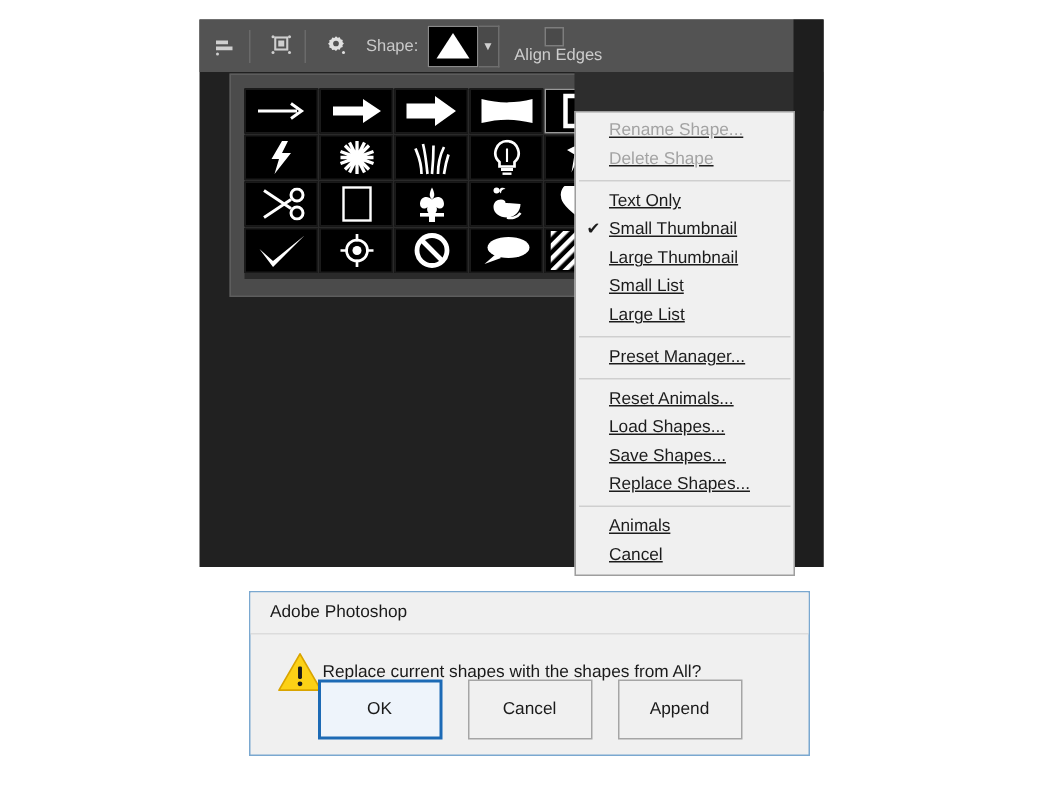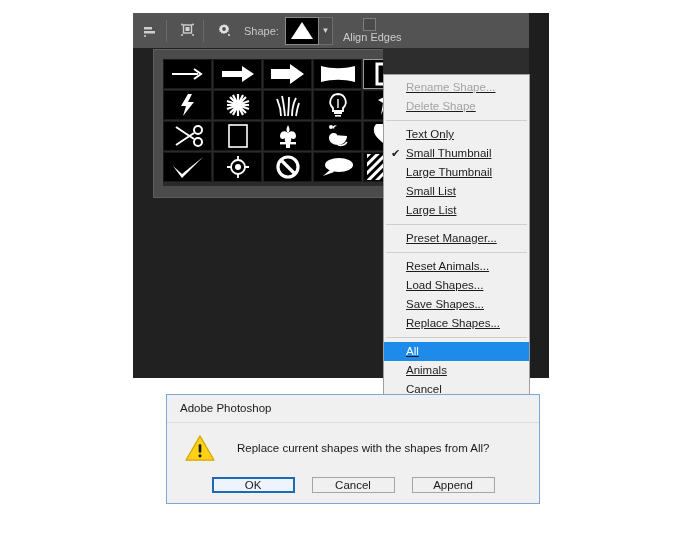--- a/index.html
+++ b/index.html
@@ -135,28 +135,28 @@
   }
   #dlg-titlebar-line{
     position:absolute;left:0;top:27px;width:100%;height:1px;background:#dcdcdc;
   }
   #dlg-body{
     position:absolute;left:0;top:28px;width:100%;height:50px;
     display:flex;align-items:center;
   }
   #warn-icon{margin-left:18px;width:30px;height:28px;flex:none;}
   #dlg-msg{
-    margin-left:22px;font-size:11.5px;color:#1a1a1a;white-space:nowrap;
+    margin-left:0;font-size:11.5px;color:#1a1a1a;white-space:nowrap;
   }
   #dlg-buttons{
     position:absolute;left:0;bottom:10px;width:100%;
     display:flex;justify-content:center;gap:17px;
   }
   .dbtn{
-    width:83px;height:16px;background:#f0f0f0;border:1px solid #a5a5a5;
+    width:83px;height:40px;background:#f0f0f0;border:1px solid #a5a5a5;
     font-size:11.5px;color:#1a1a1a;
     display:flex;align-items:center;justify-content:center;
     font-family:"Liberation Sans",sans-serif;box-sizing:border-box;
   }
   .dbtn.default{border:2px solid #1c6ab5;background:#eef4fb;}
 </style>
 </head>
 <body>
 
 <div id="ps-window">
@@ -402,21 +402,20 @@
     <div class="mi"><span>Small List</span></div>
     <div class="mi"><span>Large List</span></div>
     <div class="msep"></div>
     <div class="mi"><span>Preset Manager...</span></div>
     <div class="msep"></div>
     <div class="mi"><span>Reset Animals...</span></div>
     <div class="mi"><span>Load Shapes...</span></div>
     <div class="mi"><span>Save Shapes...</span></div>
     <div class="mi"><span>Replace Shapes...</span></div>
     <div class="msep"></div>
-    <div class="mi hl"><span>All</span></div>
     <div class="mi"><span>Animals</span></div>
     <div class="mi"><span>Cancel</span></div>
   </div>
 
 <div id="dialog">
   <div id="dlg-title">Adobe Photoshop</div>
   <div id="dlg-titlebar-line"></div>
   <div id="dlg-body">
     <svg id="warn-icon" viewBox="0 0 32 30">
       <path d="M16 2L31 28H1z" fill="#fcd116" stroke="#d9a400" stroke-width="1.2" stroke-linejoin="round"></path>

